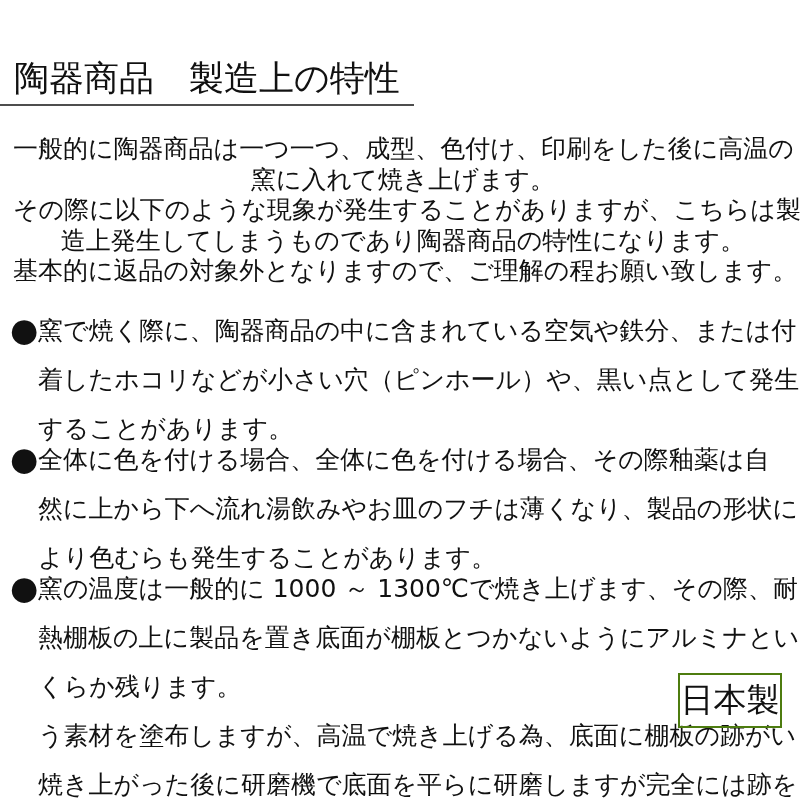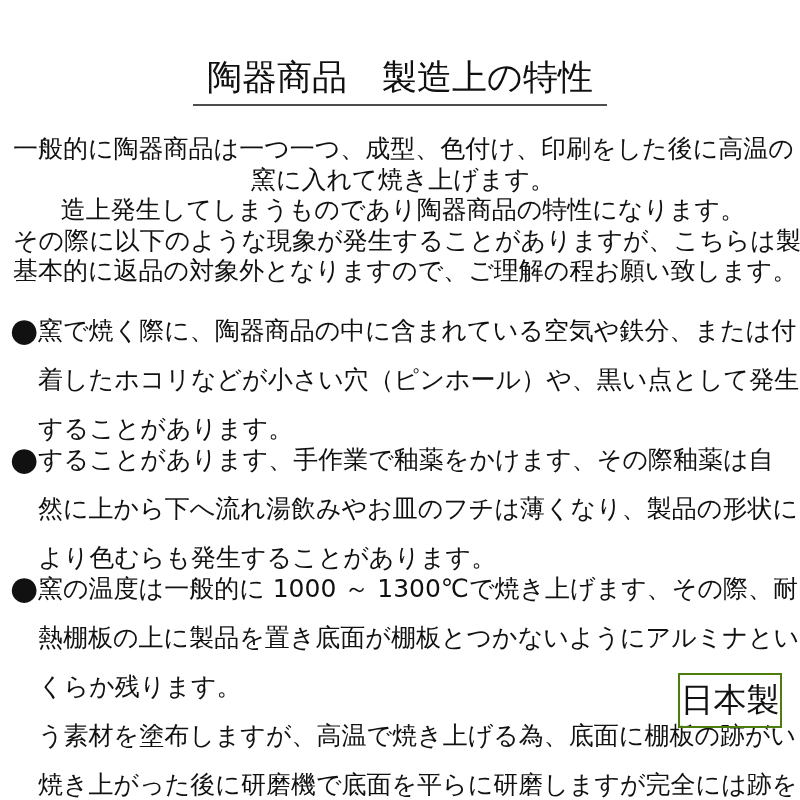--- a/index.html
+++ b/index.html
@@ -14,22 +14,21 @@
     background: #ffffff;
     color: #111111;
     font-family: "DejaVu Sans", "Liberation Sans", sans-serif;
     overflow: hidden;
   }
   .title-wrap {
     position: absolute;
     top: 57px;
     left: 0;
     width: 100%;
-    text-align: center;
-    font-family: Liberation Serif, serif;
+    text-align: left;
   }
   .title {
     display: inline-block;
     margin: 0;
     font-size: 35px;
     font-weight: 400;
     line-height: 1.2;
     padding: 0 14px 5px 14px;
     border-bottom: 2px solid #4d4d4d;
     white-space: nowrap;
@@ -88,30 +87,30 @@
 
 <div class="page">
 
   <div class="title-wrap">
     <h1 class="title">陶器商品　製造上の特性</h1>
   </div>
 
   <div class="intro" id="intro-host">
       <div class="line">一般的に陶器商品は一つ一つ、成型、色付け、印刷をした後に高温の</div>
       <div class="line">窯に入れて焼き上げます。</div>
+      <div class="line">その際に以下のような現象が発生することがありますが、こちらは製</div>
       <div class="line">造上発生してしまうものであり陶器商品の特性になります。</div>
-      <div class="line">その際に以下のような現象が発生することがありますが、こちらは製</div>
       <div class="line">基本的に返品の対象外となりますので、ご理解の程お願い致します。</div>
     </div>
 
   <div class="bullets" id="bullets-host">
       <div class="line first"><span class="marker">●</span><span>窯で焼く際に、陶器商品の中に含まれている空気や鉄分、または付</span></div>
       <div class="line cont">着したホコリなどが小さい穴（ピンホール）や、黒い点として発生</div>
       <div class="line cont">することがあります。</div>
-      <div class="line first"><span class="marker">●</span><span>することがあります、手作業で釉薬をかけます、その際釉薬は自</span></div>
+      <div class="line first"><span class="marker">●</span><span>全体に色を付ける場合、全体に色を付ける場合、その際釉薬は自</span></div>
       <div class="line cont">然に上から下へ流れ湯飲みやお皿のフチは薄くなり、製品の形状に</div>
       <div class="line cont">より色むらも発生することがあります。</div>
       <div class="line first"><span class="marker">●</span><span>窯の温度は一般的に 1000 ～ 1300℃で焼き上げます、その際、耐</span></div>
       <div class="line cont">熱棚板の上に製品を置き底面が棚板とつかないようにアルミナとい</div>
       <div class="line cont">くらか残ります。</div>
       <div class="line cont">う素材を塗布しますが、高温で焼き上げる為、底面に棚板の跡がい</div>
       <div class="line cont">焼き上がった後に研磨機で底面を平らに研磨しますが完全には跡を</div>
       <div class="line cont">落とすことは出来ません。</div>
     </div>
 

